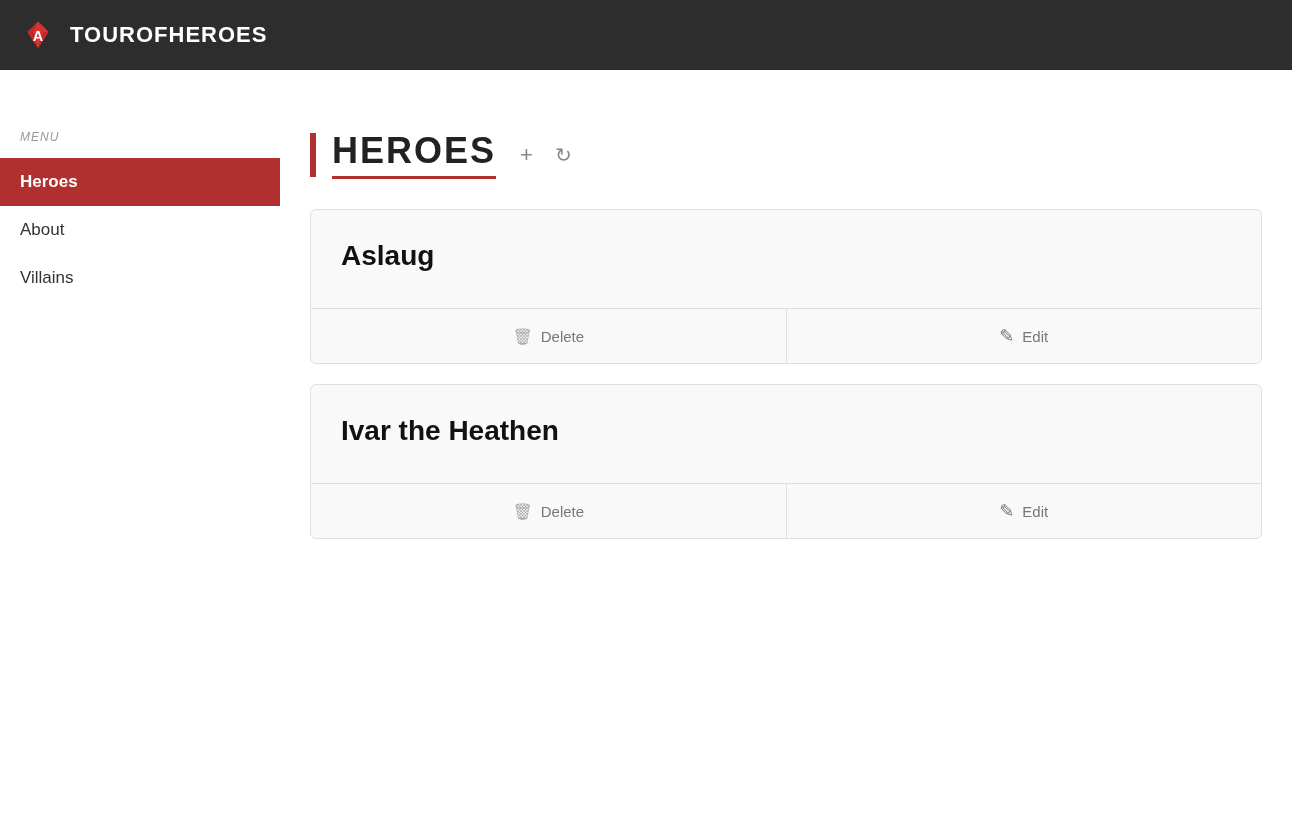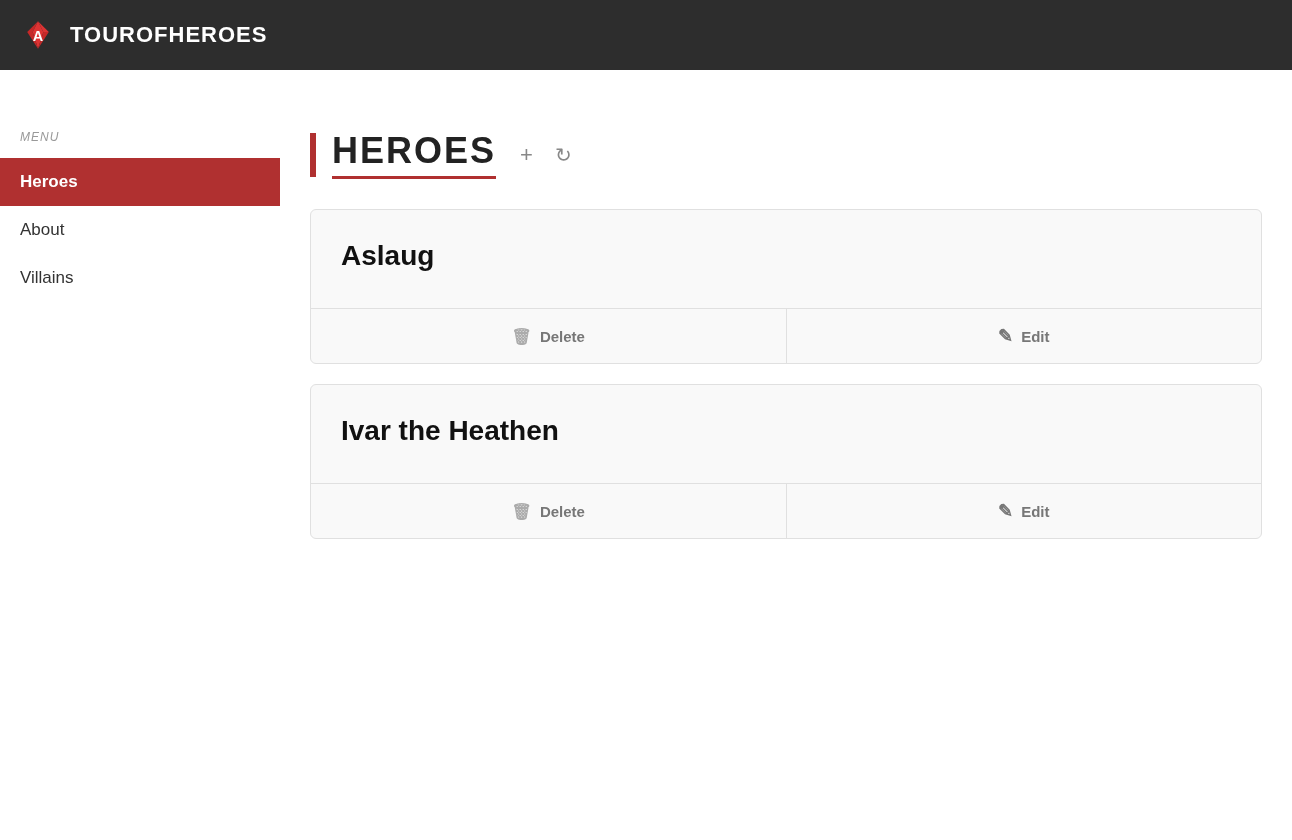--- a/index.html
+++ b/index.html
@@ -158,21 +158,20 @@
       padding: 16px;
       background: none;
       border: none;
       cursor: pointer;
       font-size: 15px;
       color: #777;
       display: flex;
       align-items: center;
       justify-content: center;
       gap: 8px;
-      font-weight: bold;
     }
 
     .hero-action-btn:first-child {
       border-right: 1px solid #e0e0e0;
     }
 
     .icon-trash::before {
       content: "🗑";
       font-size: 16px;
       filter: grayscale(1) opacity(0.6);

